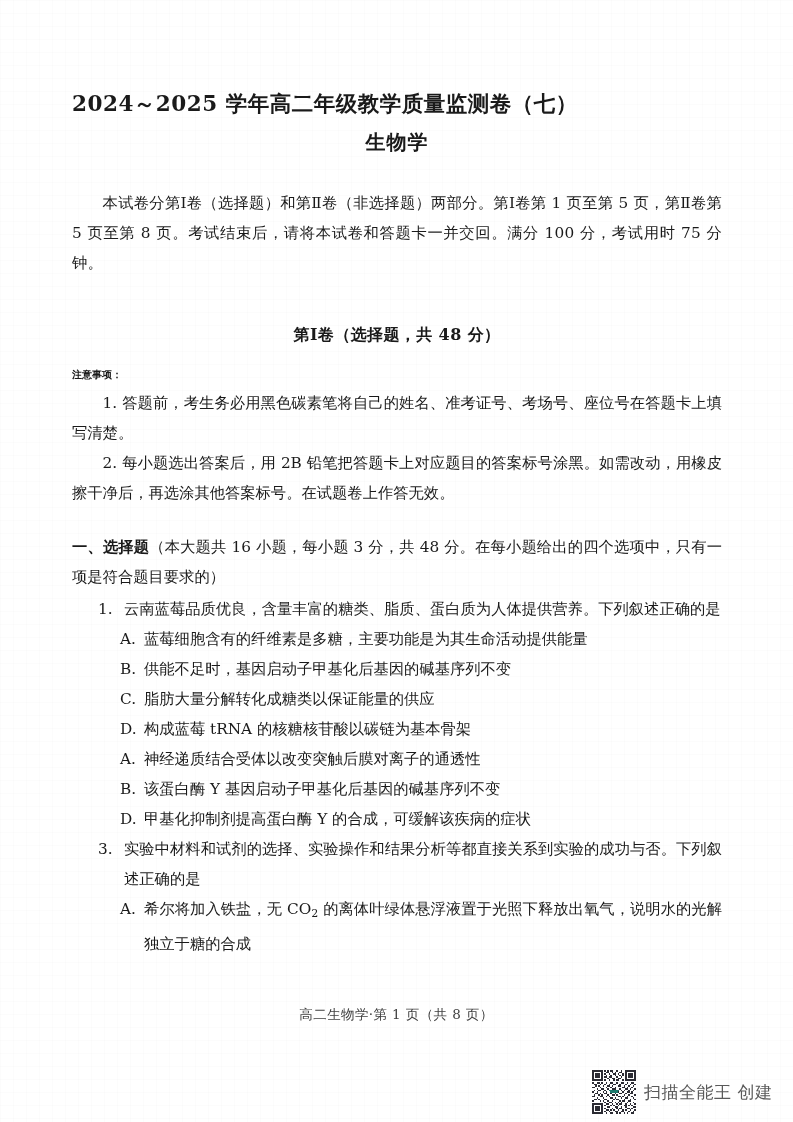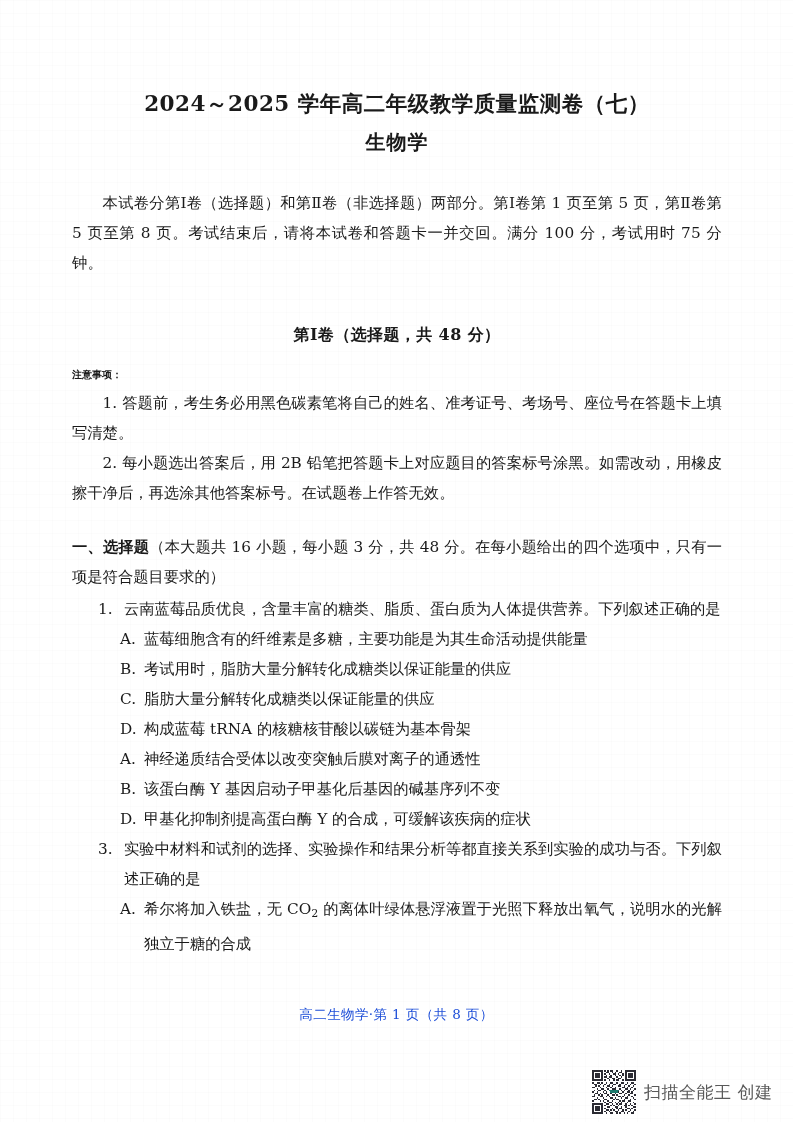--- a/index.html
+++ b/index.html
@@ -35,21 +35,20 @@
 
   .content {
     position: absolute;
     left: 72px;
     top: 0;
     width: 650px;
   }
 
   
   .doc-title {
-    text-align: center;
     font-size: 21.5px;
     font-weight: bold;
     letter-spacing: 0.5px;
     margin-top: 88px;
     line-height: 1.45;
     font-family: "DejaVu Serif", "Liberation Serif", serif;
   }
   .doc-subject {
     text-align: center;
     font-size: 20px;
@@ -141,21 +140,21 @@
 
   
   .footer {
     position: absolute;
     left: 0;
     right: 0;
     top: 1006px;
     text-align: center;
     font-size: 13.5px;
     letter-spacing: 0.4px;
-    color: #1d4ed8;
+    color: #404040;
   }
 
   
   .watermark {
     position: absolute;
     left: 592px;
     top: 1070px;
     display: flex;
     align-items: center;
     gap: 8px;
@@ -195,21 +194,21 @@
     <div class="mc-head">
       <b>一、选择题</b><span>（本大题共 16 小题，每小题 3 分，共 48 分。在每小题给出的四个选项中，只有一项是符合题目要求的）</span>
     </div>
 
     <div class="qlist">
 
       <div class="question">
         <div class="qstem"><span class="qnum lat">1.</span><span>云南蓝莓品质优良，含量丰富的糖类、脂质、蛋白质为人体提供营养。下列叙述正确的是</span></div>
         <div class="opts">
           <div class="opt"><span class="optlabel lat">A.</span><span>蓝莓细胞含有的纤维素是多糖，主要功能是为其生命活动提供能量</span></div>
-          <div class="opt"><span class="optlabel lat">B.</span><span>考试用时，脂肪大量分解转化成糖类以保证能量的供应</span></div>
+          <div class="opt"><span class="optlabel lat">B.</span><span>供能不足时，基因启动子甲基化后基因的碱基序列不变</span></div>
           <div class="opt"><span class="optlabel lat">C.</span><span>脂肪大量分解转化成糖类以保证能量的供应</span></div>
           <div class="opt"><span class="optlabel lat">D.</span><span>构成蓝莓 tRNA 的核糖核苷酸以碳链为基本骨架</span></div>
         </div>
       </div>
 
       <div class="question">
         <div class="opts">
           <div class="opt"><span class="optlabel lat">A.</span><span>神经递质结合受体以改变突触后膜对离子的通透性</span></div>
           <div class="opt"><span class="optlabel lat">B.</span><span>该蛋白酶 Y 基因启动子甲基化后基因的碱基序列不变</span></div>
           <div class="opt"><span class="optlabel lat">D.</span><span>甲基化抑制剂提高蛋白酶 Y 的合成，可缓解该疾病的症状</span></div>

